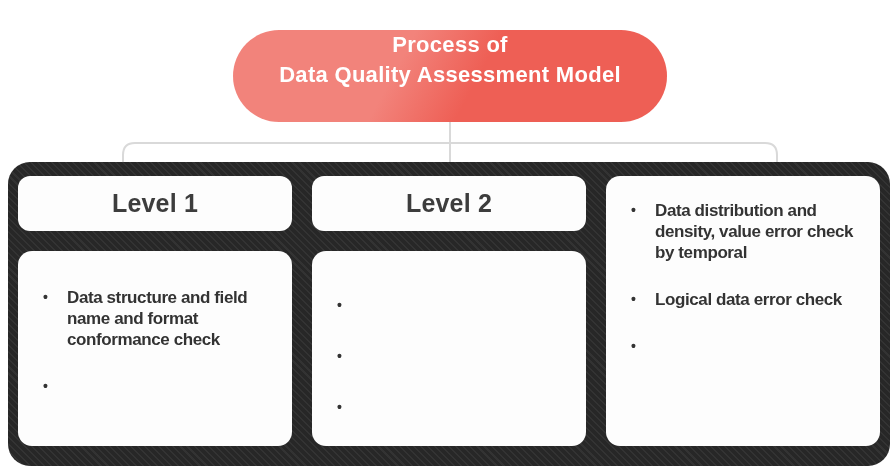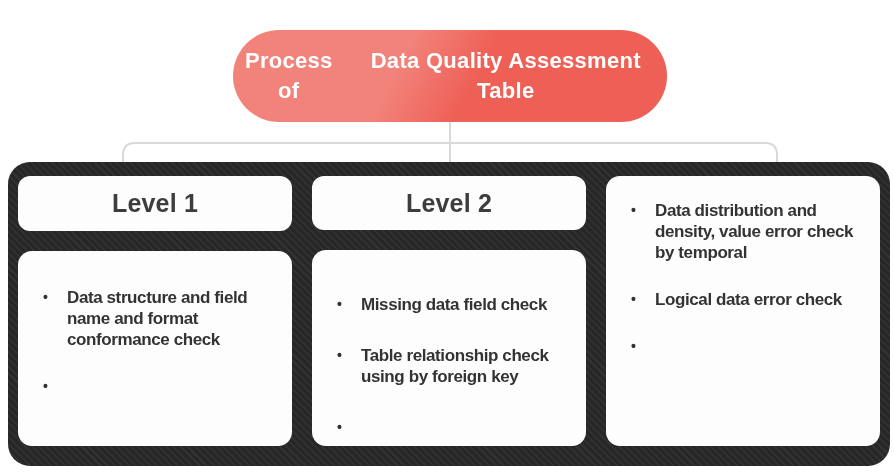--- a/index.html
+++ b/index.html
@@ -19,21 +19,21 @@
   
   .pill {
     position: absolute;
     left: 233px;
     top: 30px;
     width: 434px;
     height: 92px;
     border-radius: 46px;
     background: linear-gradient(118deg, #f2837b 0%, #f2837b 38%, #ee5f55 56%, #ee5f55 100%);
     display: flex;
-    flex-direction: row;
+    flex-direction: column;
     align-items: center;
     justify-content: flex-start;
     text-align: center;
     color: #ffffff;
     font-weight: bold;
     font-size: 22px;
     line-height: 30px;
     letter-spacing: 0.3px;
   }
 
@@ -127,21 +127,21 @@
   }
   .item-text { flex: 1 1 auto; }
 </style>
 </head>
 <body>
 
 <div class="stage">
 
   <div class="pill">
     <div>Process of</div>
-    <div>Data Quality Assessment Table</div>
+    <div>Data Quality Assessment Model</div>
   </div>
 
   <svg class="connector" viewBox="0 0 894 475">
     <path d="M450,122 L450,163"></path>
     <path d="M123,164 L123,155 Q123,143 135,143 L765,143 Q777,143 777,155 L777,164"></path>
   </svg>
 
   <div class="board">
 
     <section class="col">
@@ -162,25 +162,23 @@
     </section>
 
     <section class="col">
       <div class="head">
         <span>Level 2</span>
       </div>
       <div class="content c2">
         <ul class="bullets">
           <li class="bullet-item">
             <span class="dot">•</span>
-            <span class="item-text">Missing  data field check</span>
-          </li>
-          <li class="bullet-item">
-            <span class="dot">•</span>
-            <span class="item-text">Table relationship check using by  foreign key</span>
+          </li>
+          <li class="bullet-item">
+            <span class="dot">•</span>
           </li>
           <li class="bullet-item">
             <span class="dot">•</span>
           </li>
         </ul>
       </div>
     </section>
 
     <section class="col">
       <div class="content c3">

